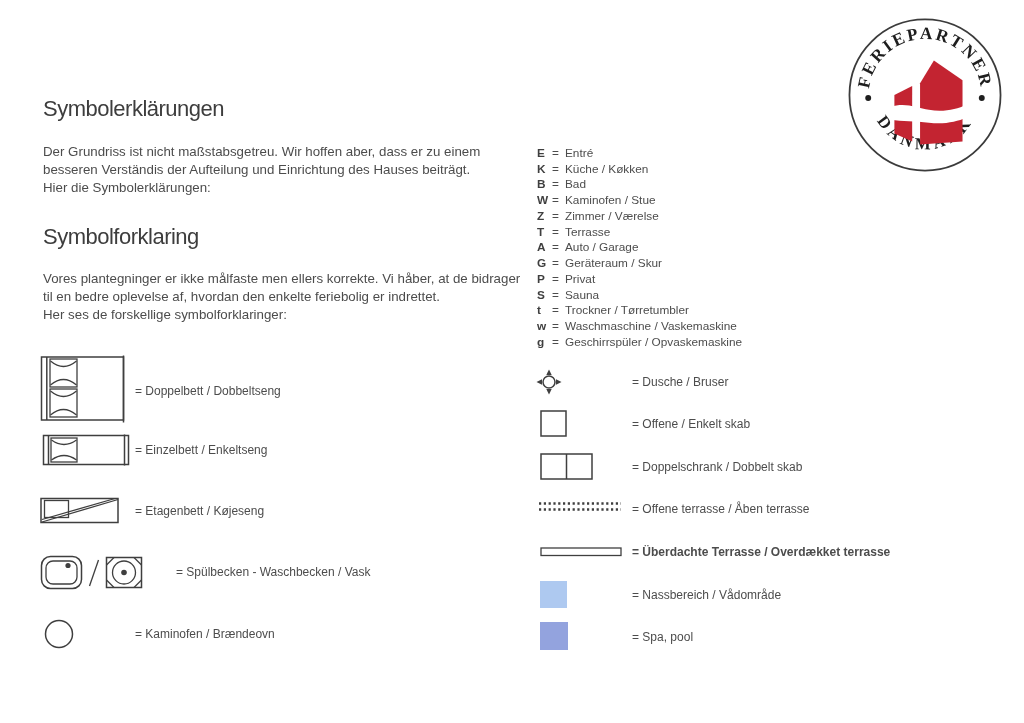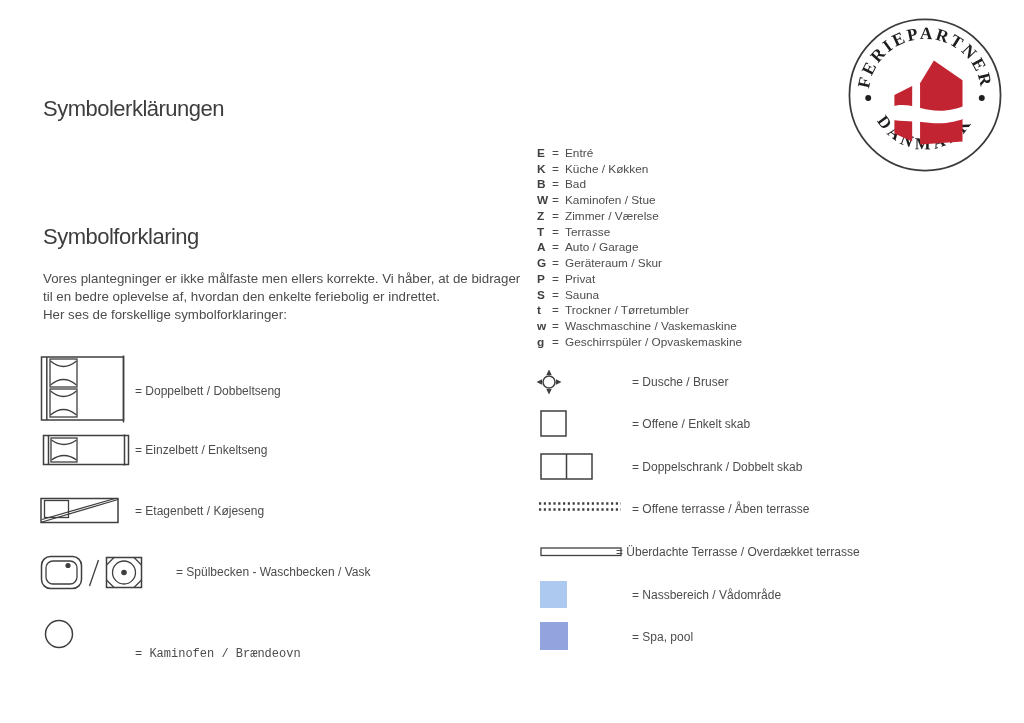--- a/index.html
+++ b/index.html
@@ -23,20 +23,25 @@
   .dot-fill{fill:#3f3f3f;stroke:none;}
   .sink-group{display:flex;align-items:center;gap:5px;}
   .logo-text{font-family:"Liberation Serif", serif;font-weight:700;fill:#1e1e1e;}
 </style>
 </head>
 <body>
 
 <div class="page">
 
   <div class="abs h1" style="left:43px;top:92px;">Symbolerklärungen</div>
+  <div class="abs para" style="left:43px;top:143px;">
+    <div>Der Grundriss ist nicht maßstabsgetreu. Wir hoffen aber, dass er zu einem</div>
+    <div>besseren Verständis der Aufteilung und Einrichtung des Hauses beiträgt.</div>
+    <div>Hier die Symbolerklärungen:</div>
+  </div>
 
   <div class="abs h1" style="left:43px;top:220px;">Symbolforklaring</div>
   <div class="abs para" style="left:43px;top:270px;">
     <div>Vores plantegninger er ikke målfaste men ellers korrekte. Vi håber, at de bidrager</div>
     <div>til en bedre oplevelse af, hvordan den enkelte feriebolig er indrettet.</div>
     <div>Her ses de forskellige symbolforklaringer:</div>
   </div>
 
   <div class="abs legend" style="left:537px;top:145px;">
     <div class="legend-row">
@@ -161,21 +166,21 @@
   </div>
 
   <svg class="abs" style="left:44px;top:619px;" width="30" height="30" viewBox="0 0 30 30">
     <circle class="st" cx="15" cy="15" r="13.5"></circle>
   </svg>
 
   <div class="abs sym-label" style="left:135px;top:385px;">= Doppelbett / Dobbeltseng</div>
   <div class="abs sym-label" style="left:135px;top:444px;">= Einzelbett / Enkeltseng</div>
   <div class="abs sym-label" style="left:135px;top:505px;">= Etagenbett / Køjeseng</div>
   <div class="abs sym-label" style="left:135px;top:566px;margin-left:41px;">= Spülbecken - Waschbecken / Vask</div>
-  <div class="abs sym-label" style="left:135px;top:648px;font-family:Liberation Mono, monospace;">= Kaminofen / Brændeovn</div>
+  <div class="abs sym-label" style="left:135px;top:628px;">= Kaminofen / Brændeovn</div>
 
   <svg class="abs" style="left:536px;top:369px;" width="26" height="26" viewBox="0 0 26 26">
     <circle class="st" cx="13" cy="13" r="6"></circle>
     <polygon class="dot-fill" points="13,0.5 10.3,6 15.7,6"></polygon>
     <polygon class="dot-fill" points="13,25.5 10.3,20 15.7,20"></polygon>
     <polygon class="dot-fill" points="0.5,13 6,10.3 6,15.7"></polygon>
     <polygon class="dot-fill" points="25.5,13 20,10.3 20,15.7"></polygon>
   </svg>
 
   <svg class="abs" style="left:540px;top:410px;" width="27" height="27" viewBox="0 0 27 27">
@@ -201,21 +206,21 @@
   </svg>
 
   <svg class="abs" style="left:540px;top:622px;" width="28" height="28" viewBox="0 0 28 28">
     <rect x="0" y="0" width="28" height="28" fill="#93a3de"></rect>
   </svg>
 
   <div class="abs sym-label" style="left:632px;top:376px;">= Dusche / Bruser</div>
   <div class="abs sym-label" style="left:632px;top:418px;">= Offene / Enkelt skab</div>
   <div class="abs sym-label" style="left:632px;top:461px;">= Doppelschrank / Dobbelt skab</div>
   <div class="abs sym-label" style="left:632px;top:503px;">= Offene terrasse / Åben terrasse</div>
-  <div class="abs sym-label" style="left:616px;top:546px;">= Überdachte Terrasse / Overdækket terrasse</div>
+  <div class="abs sym-label" style="left:632px;top:546px;font-weight:bold;">= Überdachte Terrasse / Overdækket terrasse</div>
   <div class="abs sym-label" style="left:632px;top:589px;text-align:right;">= Nassbereich / Vådområde</div>
   <div class="abs sym-label" style="left:632px;top:631px;">= Spa, pool</div>
 
   <svg class="abs" style="left:846px;top:16px;" width="158" height="158" viewBox="0 0 160 160">
     <defs>
       <path id="topArc" d="M24.9,94.8 A57,57 0 1 1 135.1,94.8"></path>
       <path id="bottomArc" d="M34.9,111.5 A55,55 0 0 0 125.1,111.5"></path>
     </defs>
     <circle cx="80" cy="80" r="76.5" fill="#ffffff" stroke="#3b3b3b" stroke-width="1.8"></circle>
     <circle cx="22.5" cy="83" r="3" fill="#1e1e1e"></circle>

